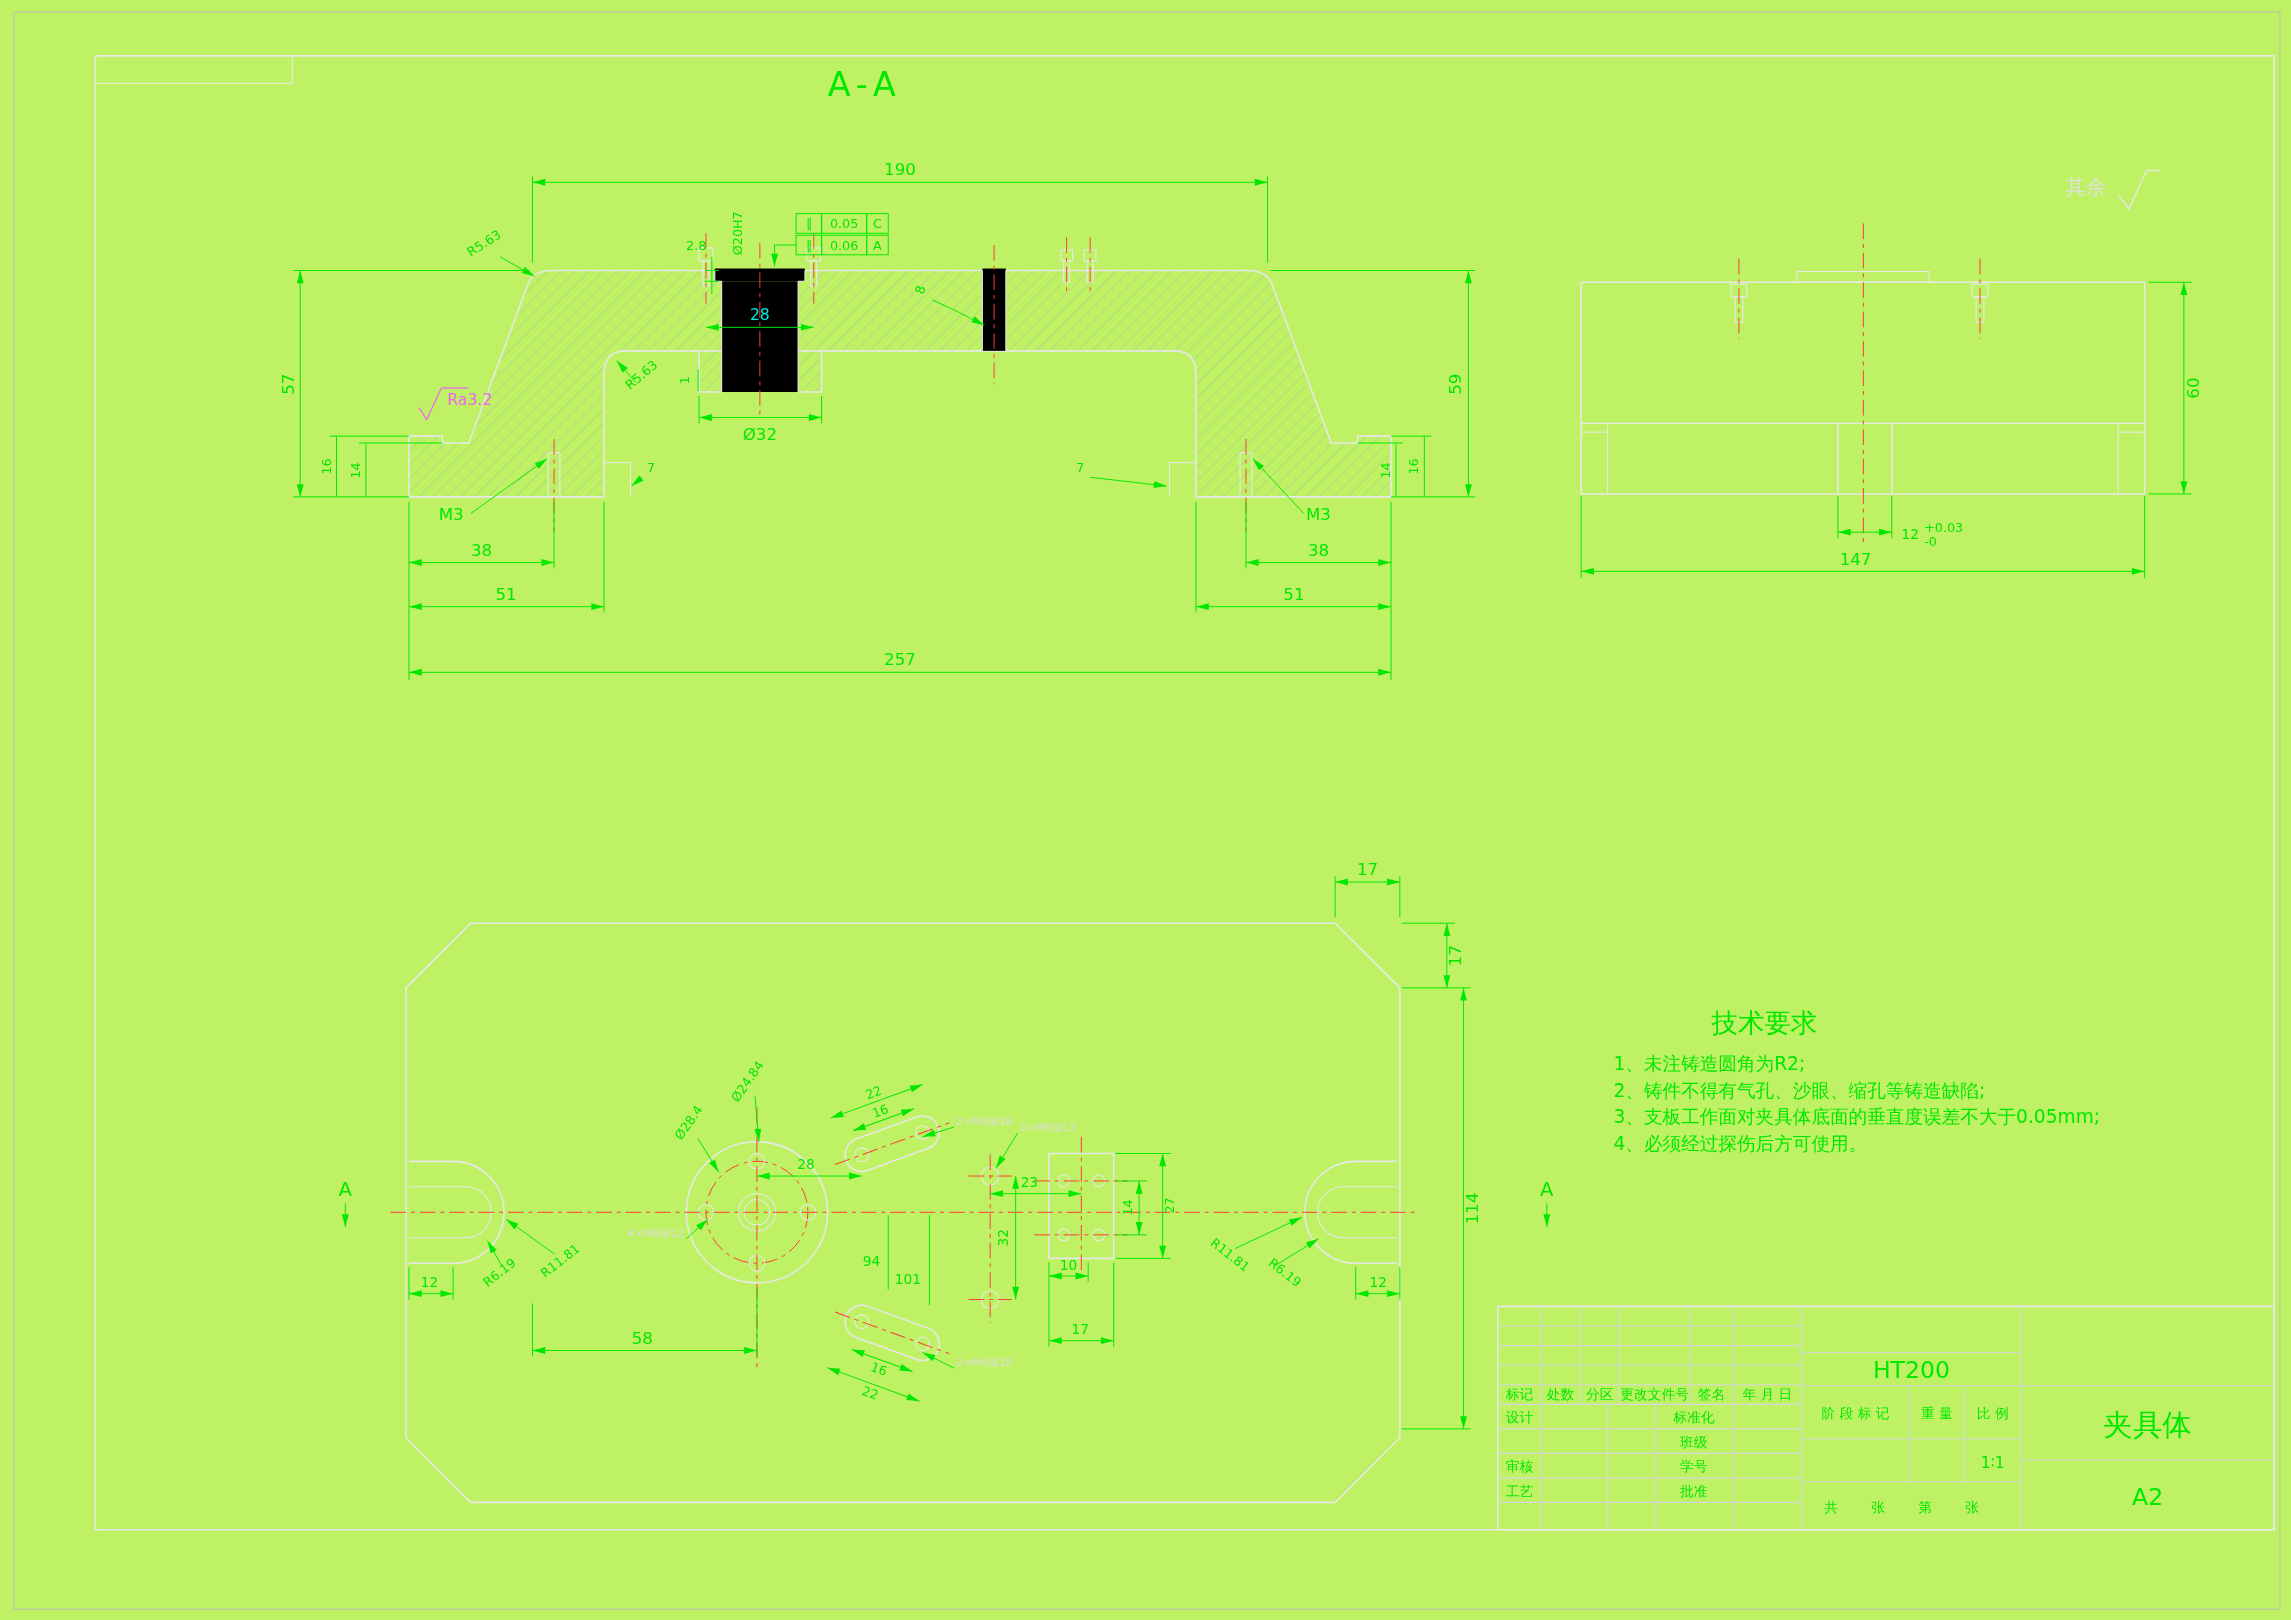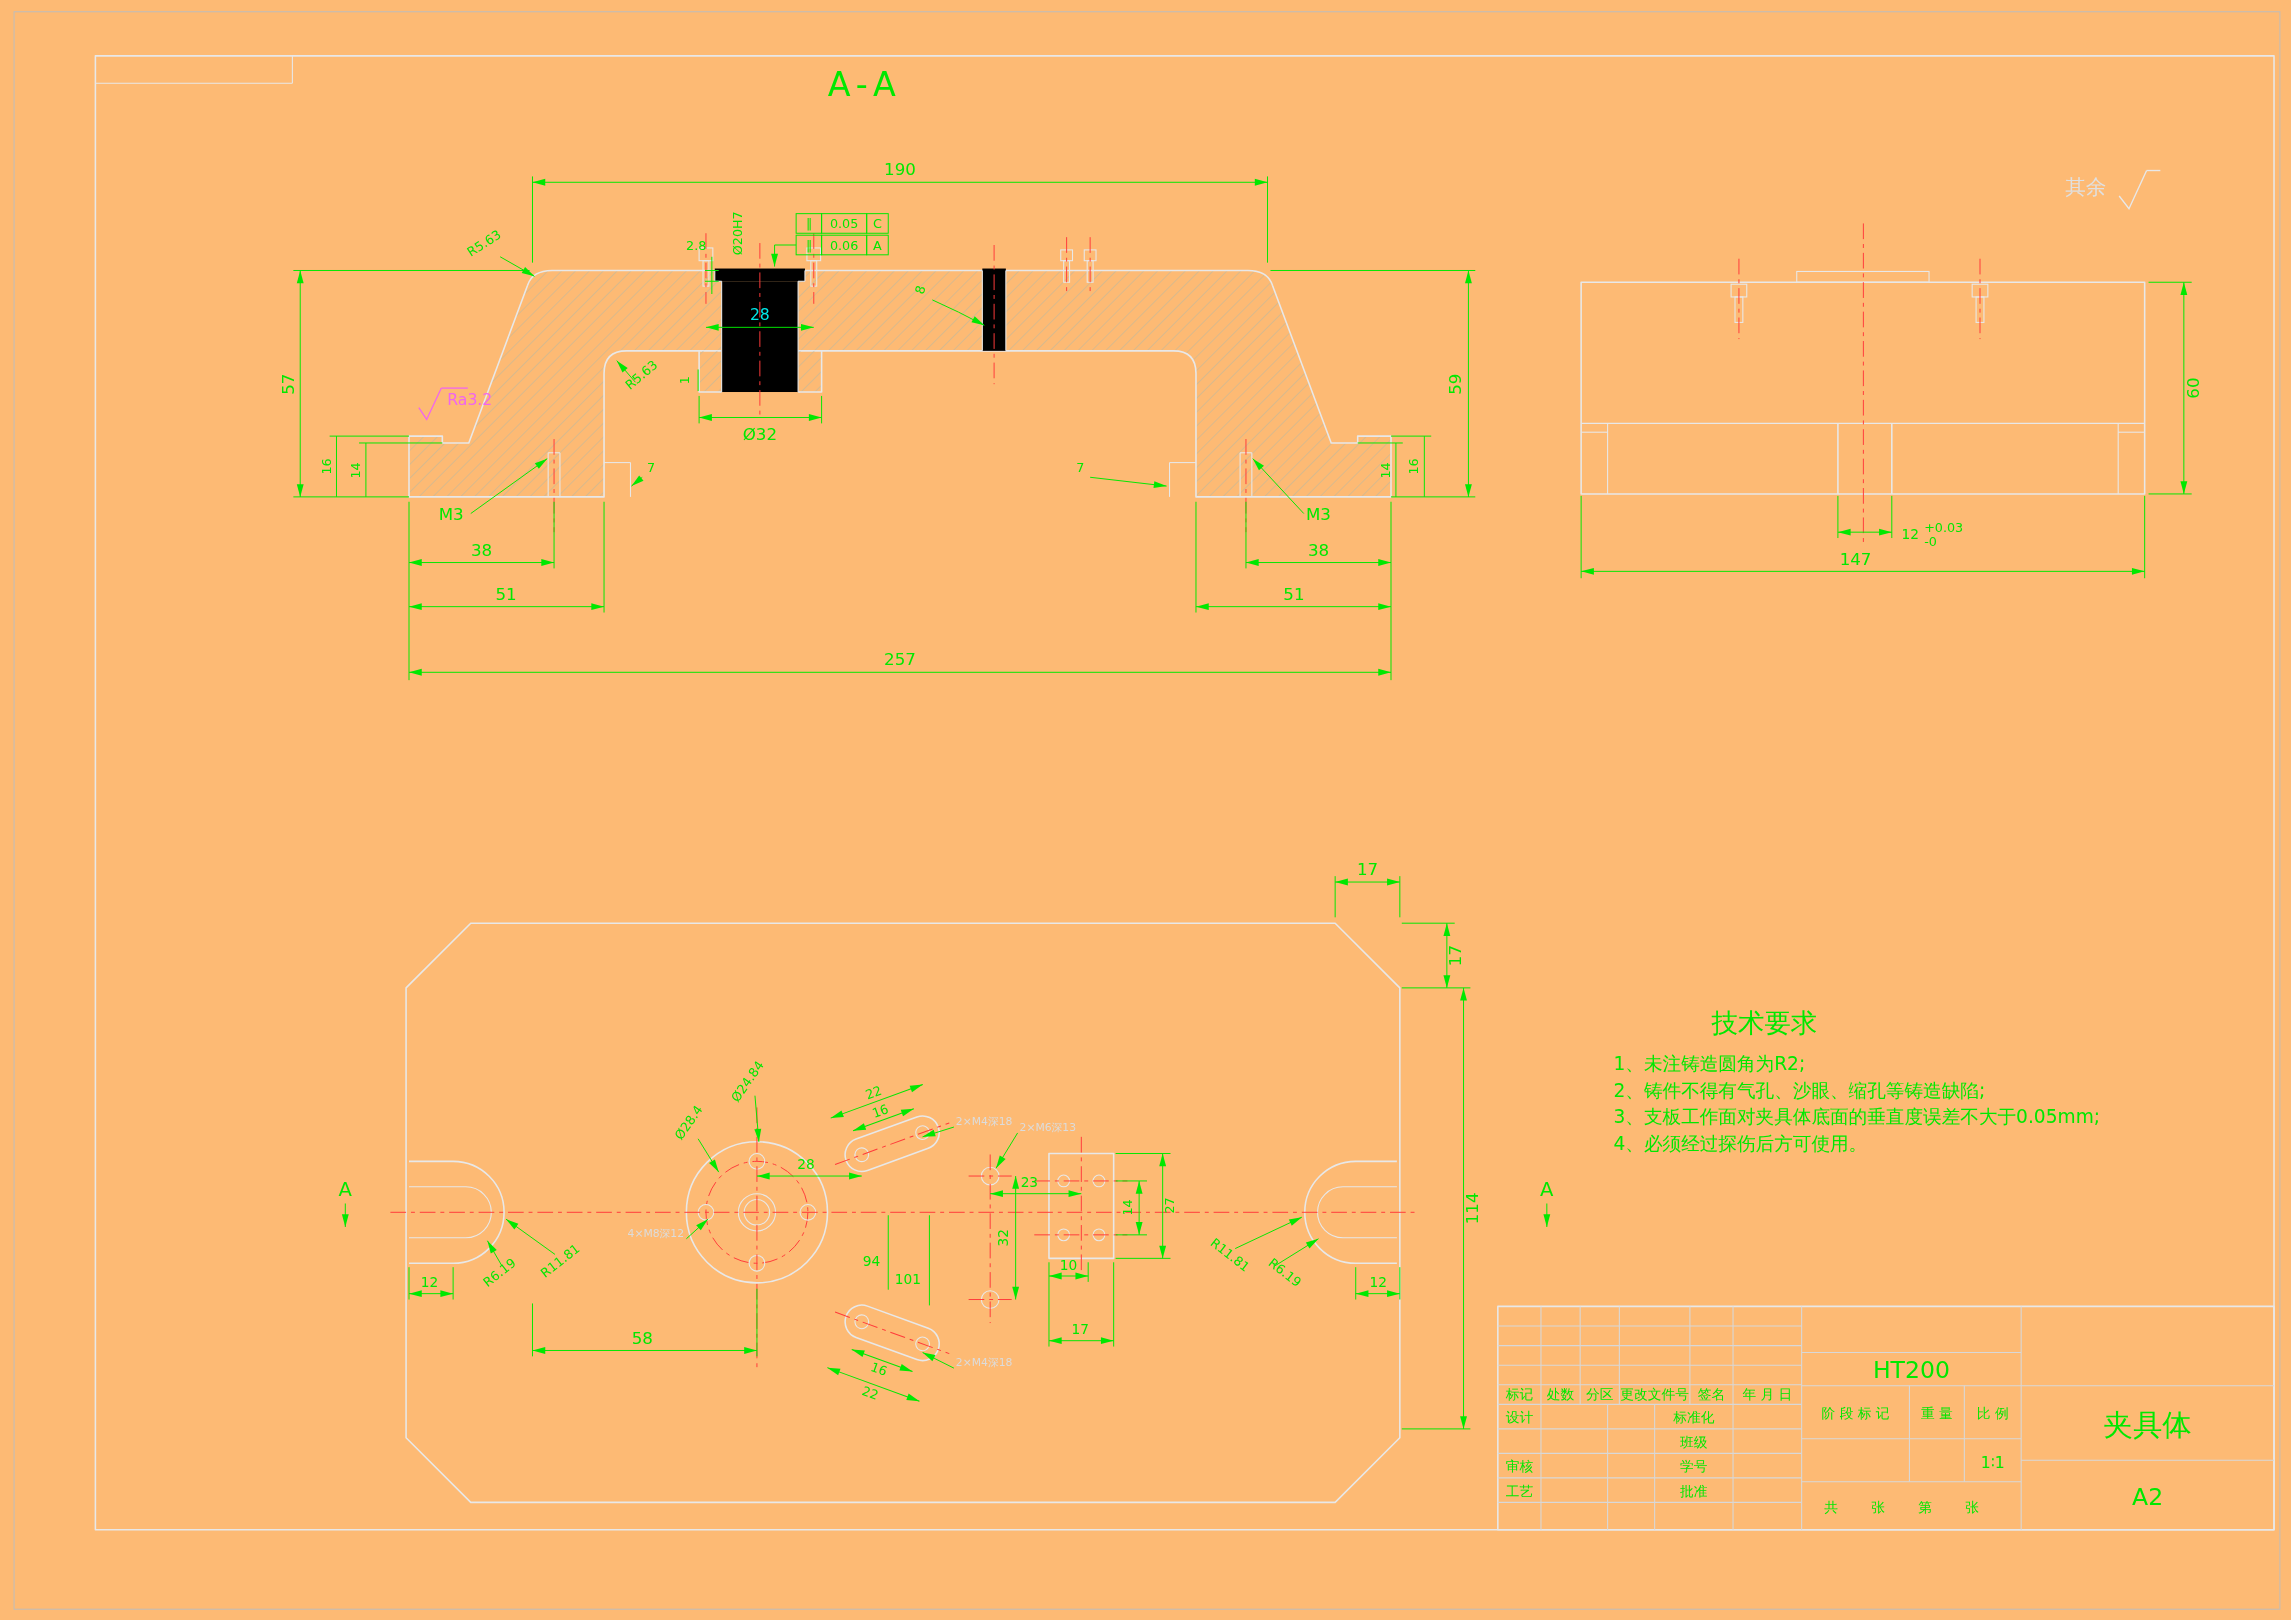--- a/index.html
+++ b/index.html
@@ -1,16 +1,16 @@
 <!DOCTYPE html>
 <html><head>
 <meta charset="utf-8">
 <style>
   html,body{margin:0;padding:0;background:#000;}
-  #stage{position:relative;width:2292px;height:1620px;background:#fdba74;overflow:hidden;}
+  #stage{position:relative;width:2292px;height:1620px;background:#bef264;overflow:hidden;}
   svg{display:block;}
   text{font-family:"DejaVu Sans","Liberation Sans",sans-serif;}
   .ol{stroke:#e8e8e8;stroke-width:1.6;fill:none;stroke-linejoin:round;}
   .ol2{stroke:#e8e8e8;stroke-width:1.1;fill:none;}
   .tbl{stroke:#d8d8d8;stroke-width:1.1;fill:none;}
   .dl{stroke:#00e800;stroke-width:1;fill:none;}
   .cl{stroke:#ff3a3a;stroke-width:1;fill:none;stroke-dasharray:16 5 4 5;}
   .dt{fill:#00e800;font-size:17px;}
   .dts{fill:#00e800;font-size:13px;}
   .dtm{fill:#00e800;font-size:14px;}

